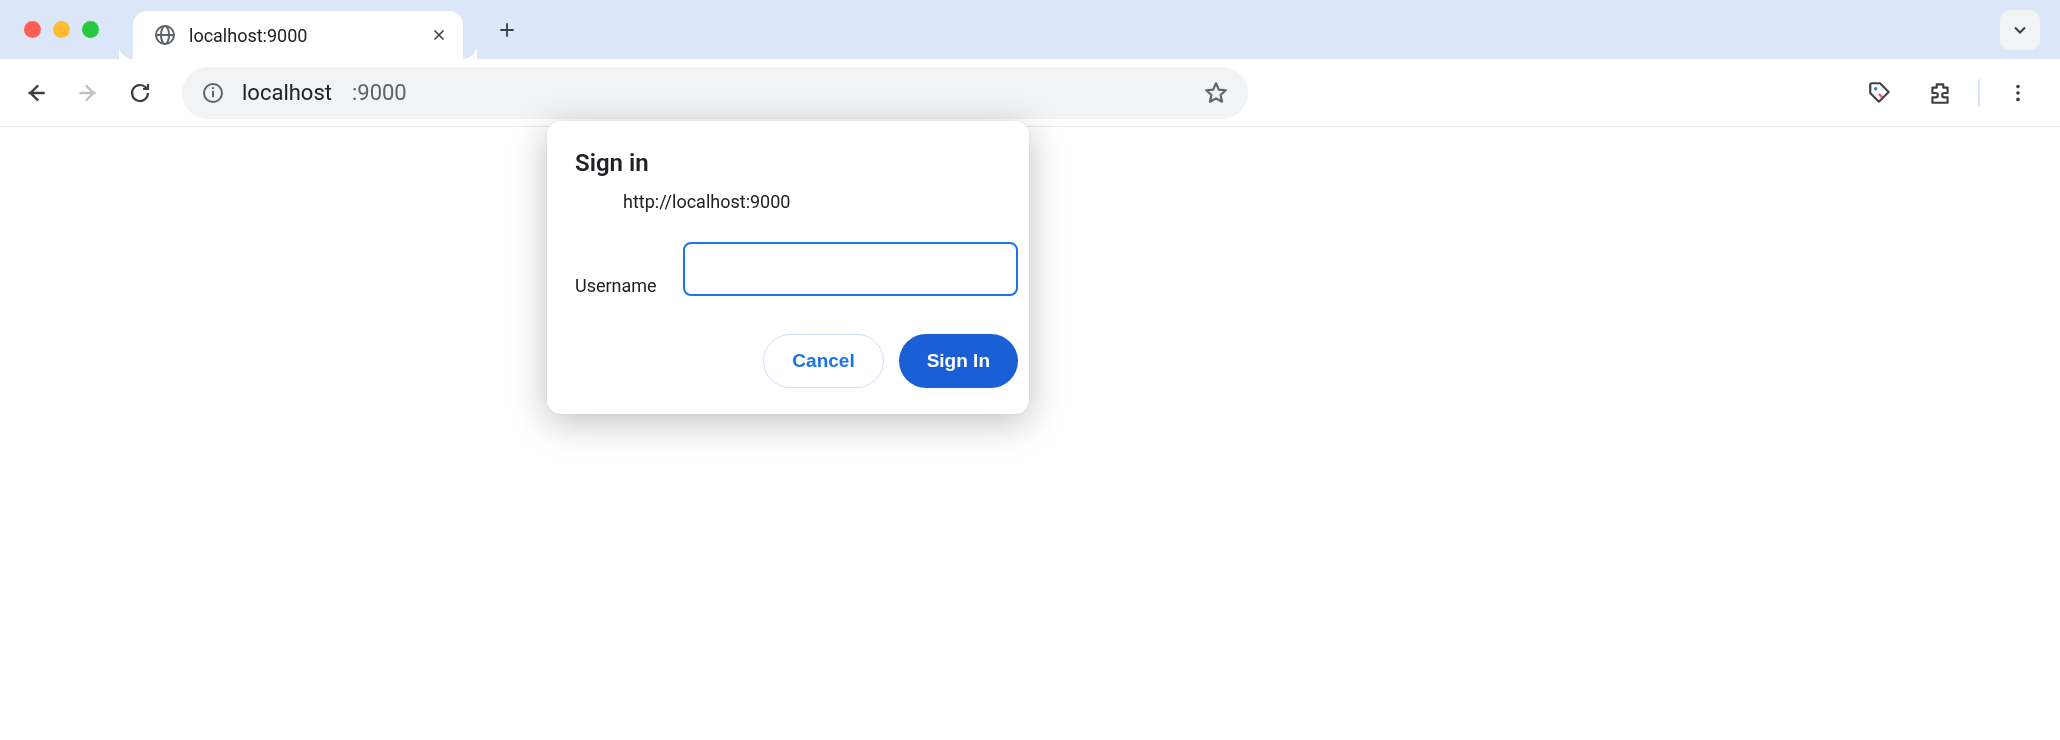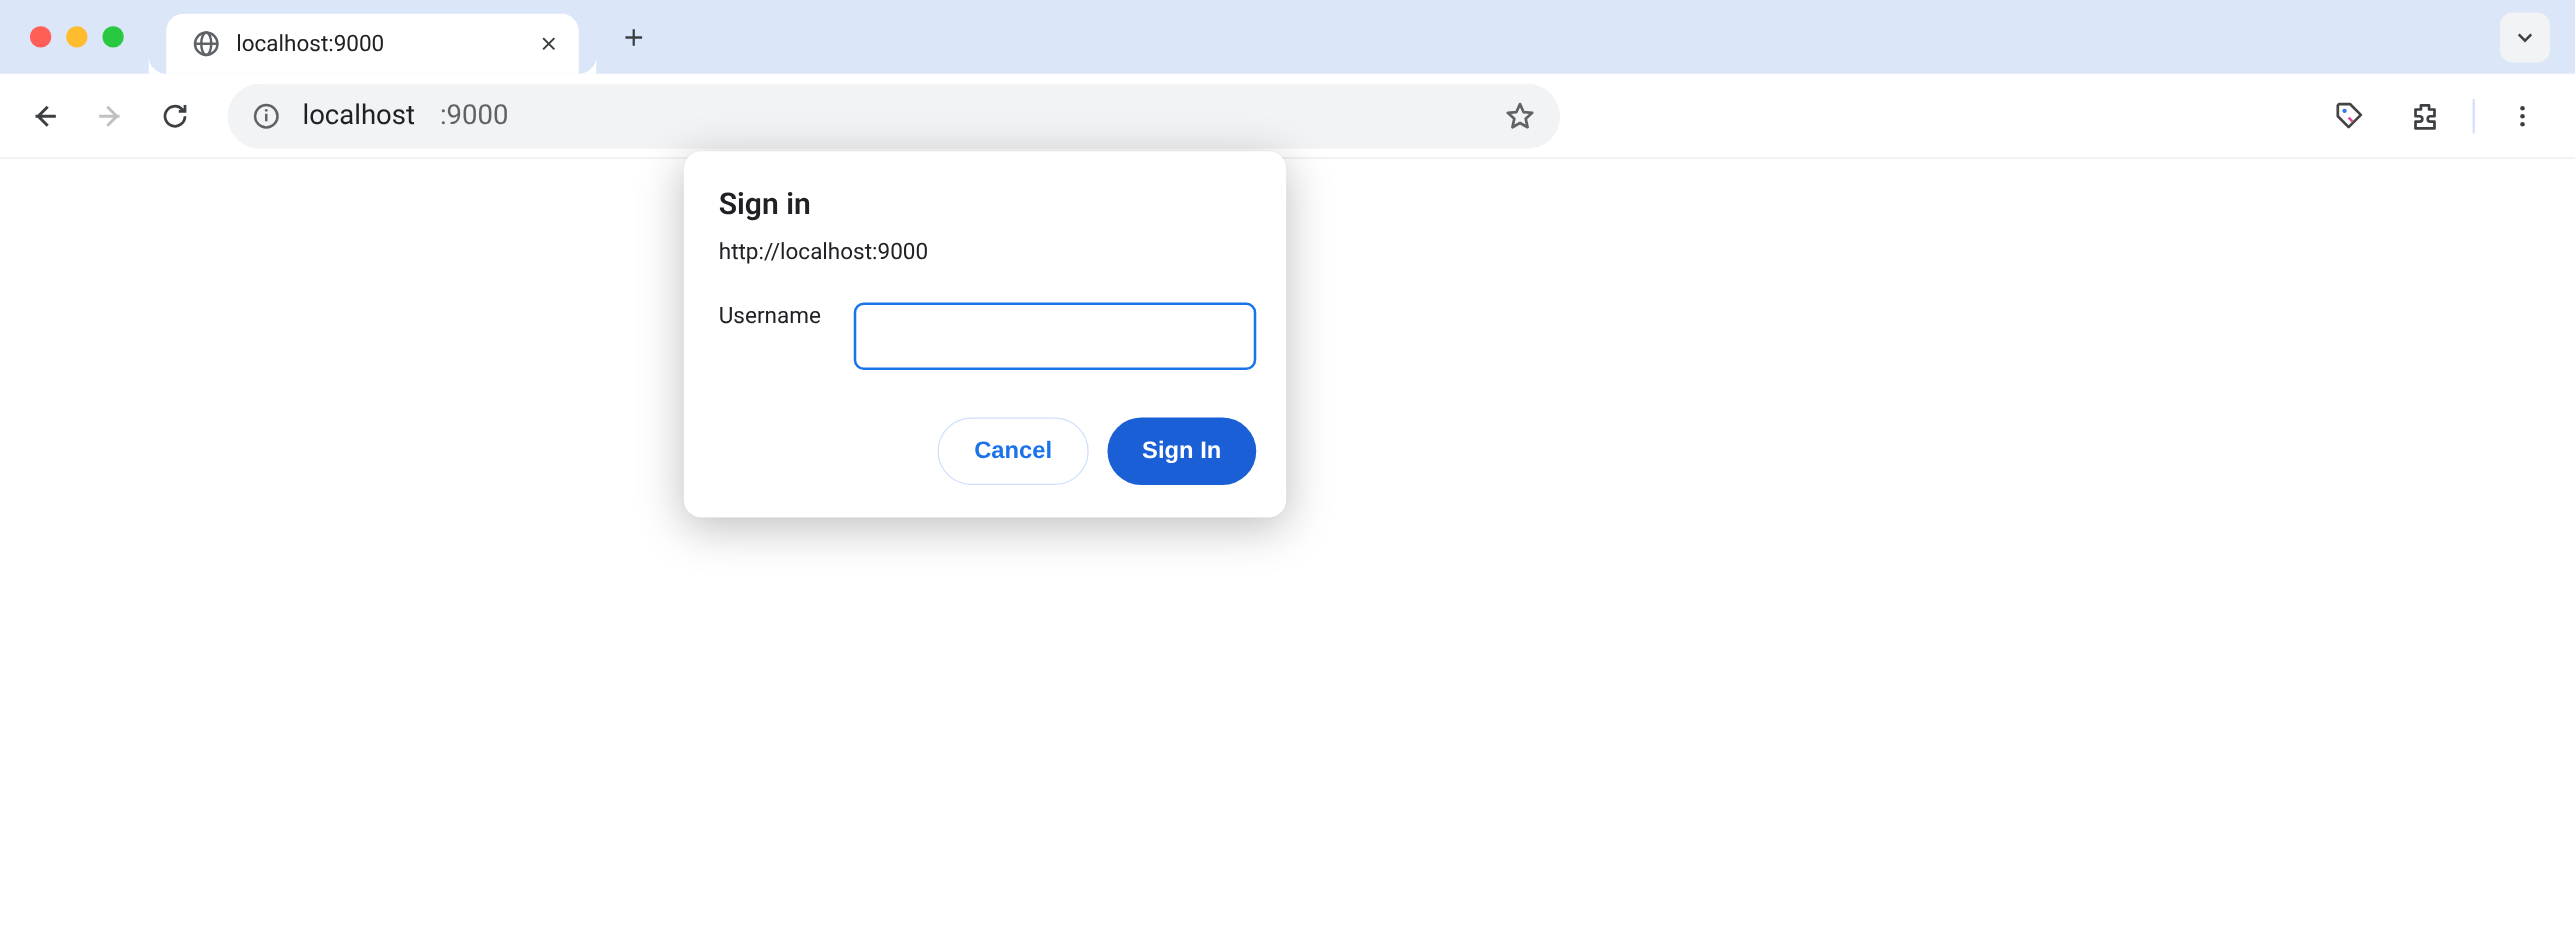--- a/index.html
+++ b/index.html
@@ -148,36 +148,37 @@
     background:#fff;
   }
   .auth-dialog {
     position:absolute;
     left: 547px;
     top: -6px;
     width: 482px;
     background:#fff;
     border-radius: 14px;
     box-shadow: 0 8px 36px rgba(0,0,0,0.25), 0 0 0 1px rgba(0,0,0,0.02);
-    padding: 28px 24px 26px 28px;
+    padding: 28px 11px 26px 28px;
   }
   .auth-dialog h1 {
     font-size: 24px;
     font-weight: 600;
     color:#202124;
     margin-bottom: 14px;
   }
   .auth-dialog .origin {
     font-size: 18px;
     color:#202124;
     margin-bottom: 30px;
+    margin-left: 48px;
   }
   .field-row {
     display:flex;
-    align-items:flex-start;
+    align-items:flex-end;
     margin-bottom: 22px;
   }
   .field-label {
     width: 108px;
     font-size: 18px;
     color:#202124;
   }
   .field-input {
     flex:1;
     height: 54px;

